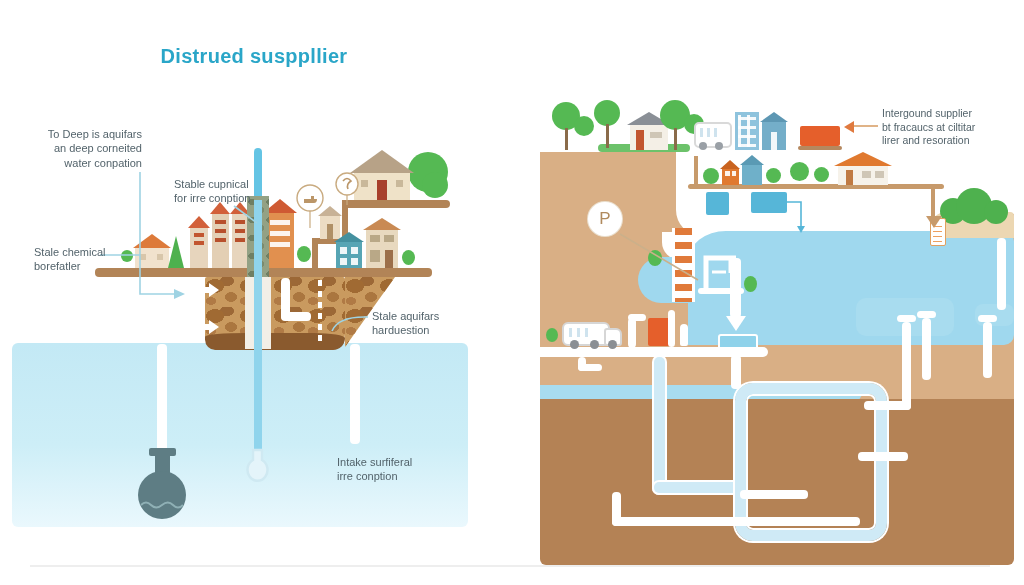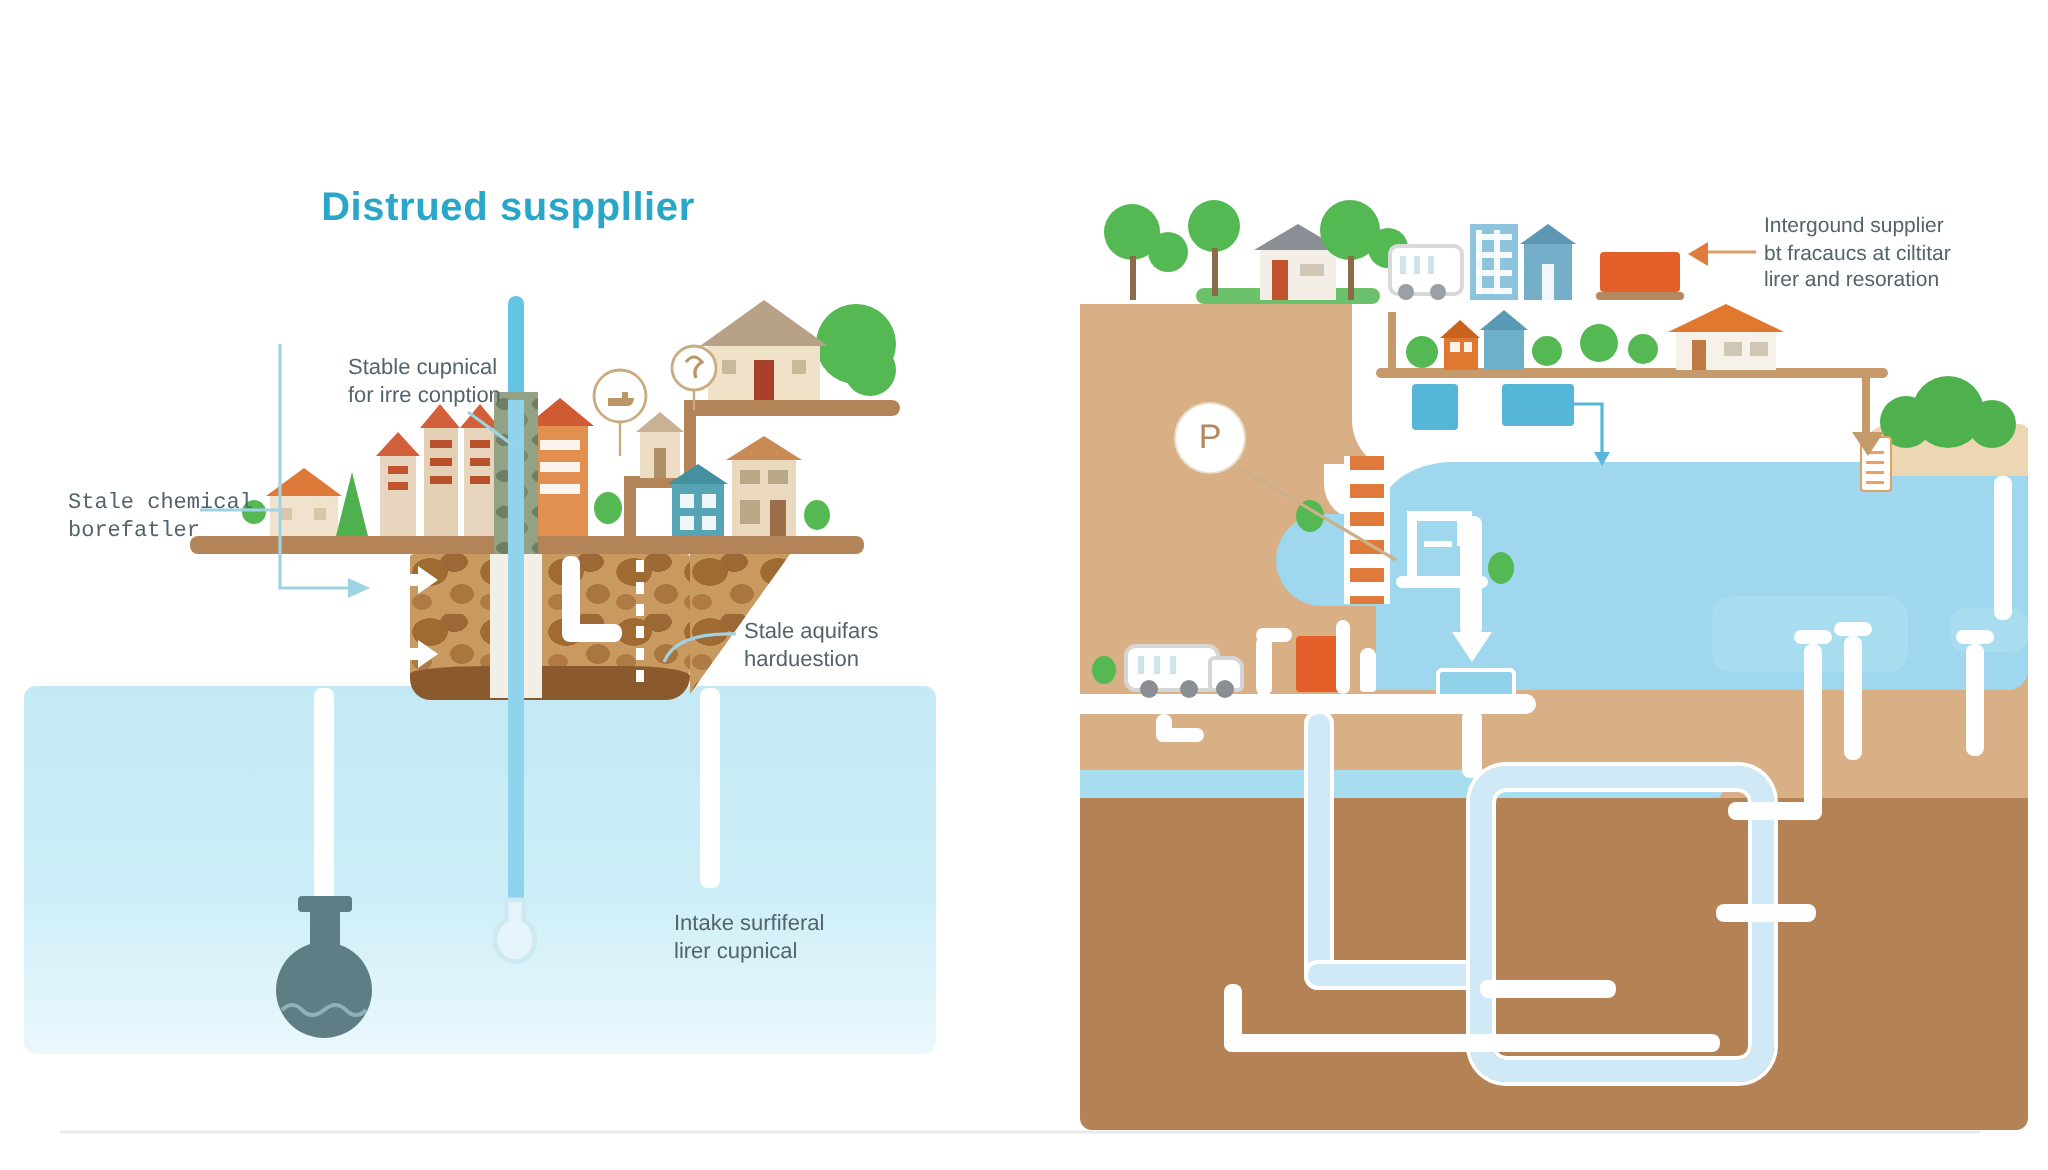--- a/index.html
+++ b/index.html
@@ -294,27 +294,30 @@
       <path d="M730 260 v13" stroke-width="3"></path>
       <path d="M712 272 h14" stroke-width="3"></path>
     </g>
 
     <path d="M787 202 H801 V226" stroke="#56b6d8" stroke-width="1.6" fill="none"></path>
     <polygon points="797,226 805,226 801,233" fill="#56b6d8"></polygon>
 
     <path d="M30 566 H990" stroke="#e9e9e9" stroke-width="1.5"></path>
   </svg>
 
-  <div class="title" style="left:138px;top:45px;width:232px;margin-top:48px;">Distrued susppllier</div>
-
+  <div class="title" style="left:138px;top:45px;width:232px;">Distrued susppllier</div>
+
+  <div class="lbl" style="left:8px;top:127px;width:134px;text-align:right;">To Deep is aquifars
+an deep corneited
+water conpation</div>
   <div class="lbl" style="left:174px;top:177px;width:120px;">Stable cupnical
 for irre conption</div>
-  <div class="lbl" style="left:34px;top:245px;width:110px;font-family:Liberation Mono, monospace;">Stale chemical
+  <div class="lbl" style="left:34px;top:245px;width:110px;">Stale chemical
 borefatler</div>
   <div class="lbl" style="left:372px;top:309px;width:100px;">Stale aquifars
 harduestion</div>
   <div class="lbl" style="left:337px;top:455px;width:120px;">Intake surfiferal
-lirer cupnical</div>
+irre conption</div>
   <div class="lbl" style="left:882px;top:107px;width:136px;font-size:10.5px;">Intergound supplier
 bt fracaucs at ciltitar
 lirer and resoration</div>
 
 </div>
 
 </body></html>

